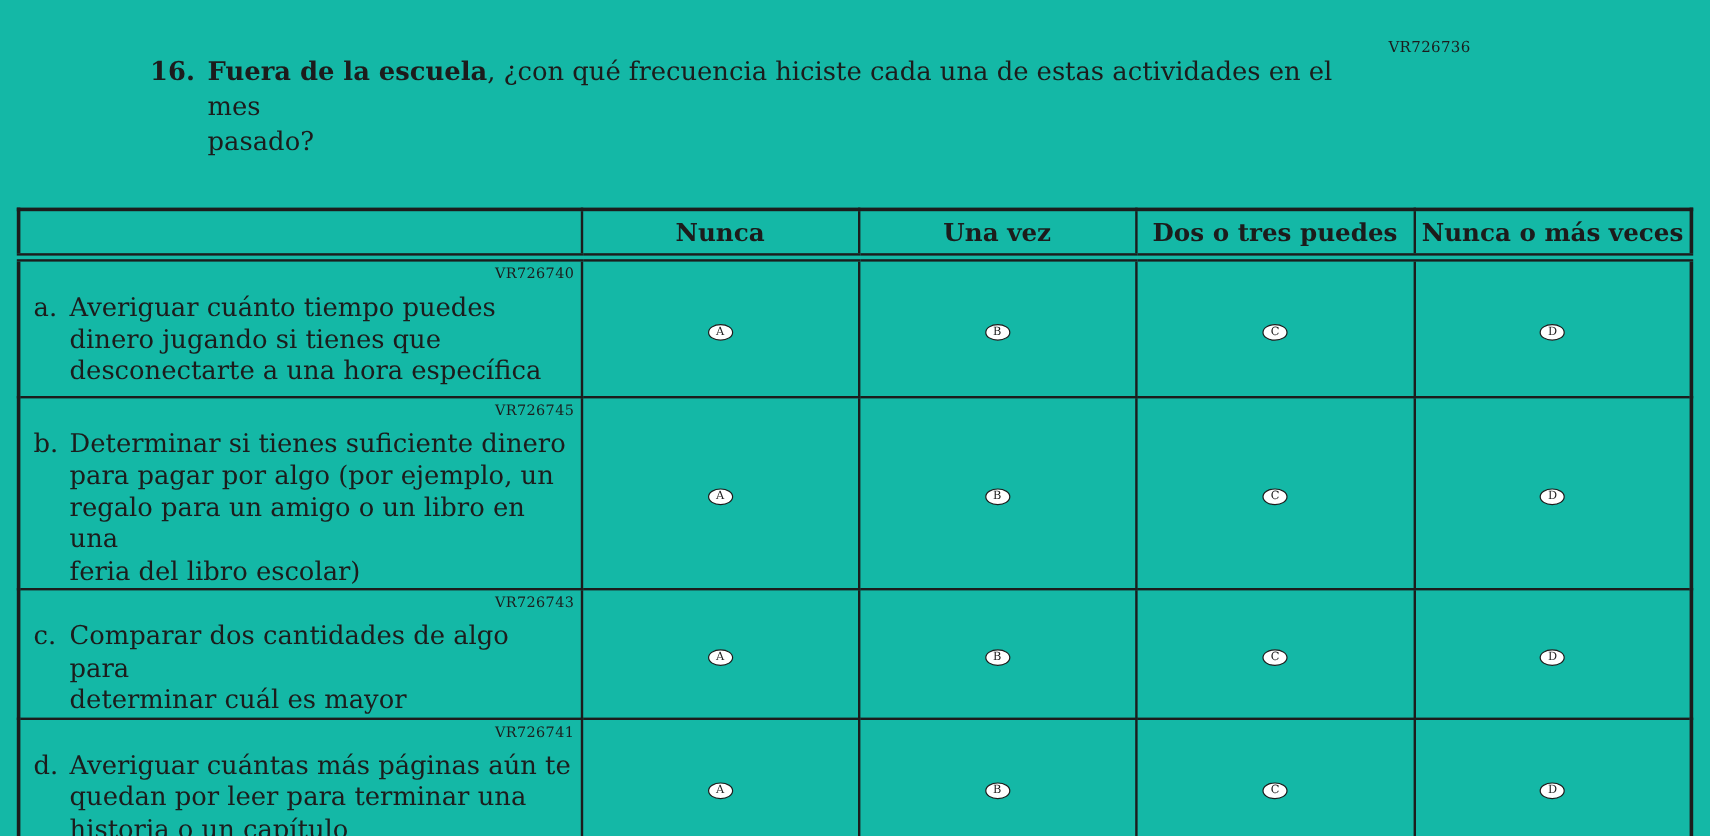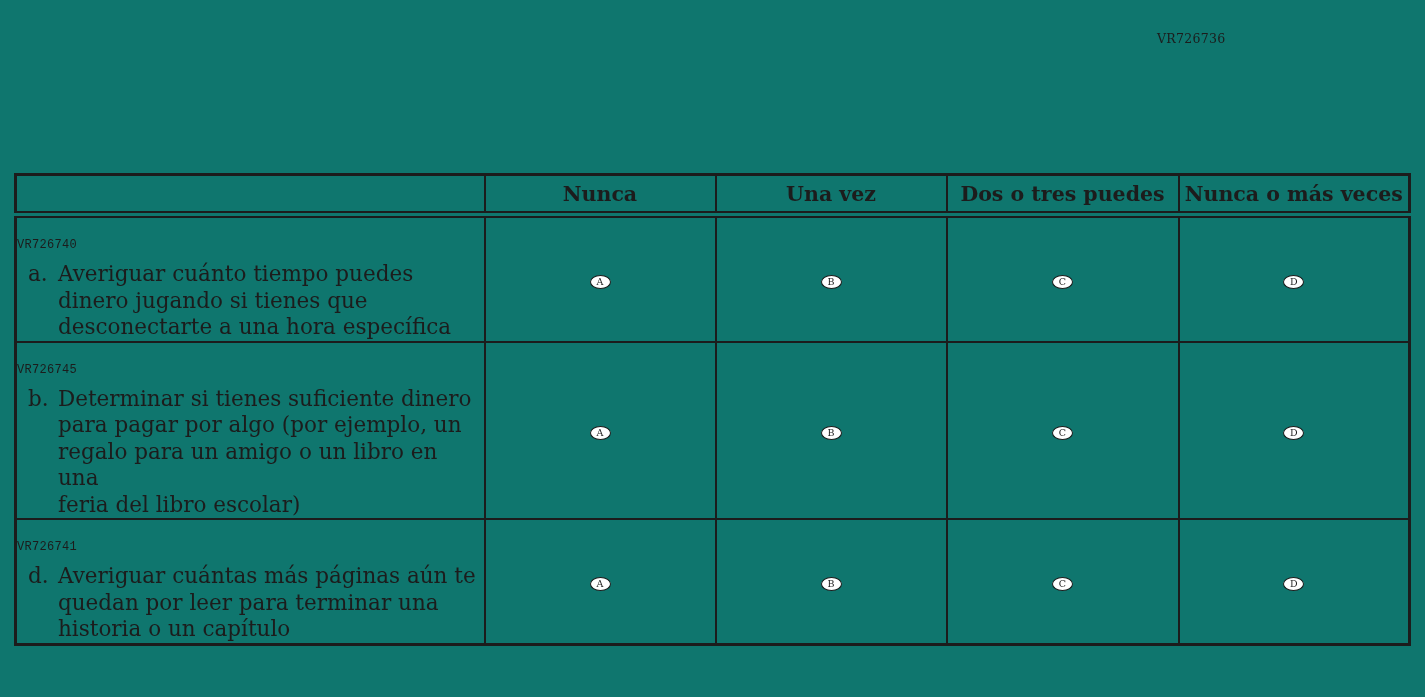--- a/index.html
+++ b/index.html
@@ -1,21 +1,21 @@
 <!DOCTYPE html>
 <html><head>
 <meta charset="utf-8">
 <style>
   * { margin: 0; padding: 0; box-sizing: border-box; }
   html, body { background: #fff; }
   #page {
     position: relative;
     width: 1425px;
     height: 697px;
-    background: #0f766e;
+    background: #14b8a6;
     color: #1c1c1c;
     font-family: "DejaVu Serif", "Liberation Serif", serif;
     overflow: hidden;
   }
 
   
   .vr-top {
     position: absolute;
     left: 1157px;
     top: 31px;
@@ -73,26 +73,25 @@
     text-align: center;
     vertical-align: middle;
     border-bottom: 7px double #1c1c1c;
     padding: 2px 4px;
   }
   td.label-cell {
     vertical-align: top;
     padding: 0;
   }
   .vr-cell {
-    text-align: left;
+    text-align: right;
     font-size: 12px;
     line-height: 13px;
-    padding: 21px 5px 0 0;
+    padding: 4px 5px 0 0;
     letter-spacing: 0.3px;
-    font-family: Liberation Mono, monospace;
   }
   .item {
     position: relative;
     padding: 9px 4px 0 41px;
     font-size: 21.5px;
     line-height: 26.5px;
     white-space: pre-line;
   }
   .item-letter {
     position: absolute;
@@ -117,20 +116,25 @@
     background: #fff;
   }
 </style>
 </head>
 <body>
 
 <div id="page">
 
   <div class="vr-top">VR726736</div>
 
+  <div class="question">
+    <span class="q-number">16.</span>
+    <div class="q-text"><span class="q-bold">Fuera de la escuela</span><span>, ¿con qué frecuencia hiciste cada una de estas actividades en el mes
+pasado?</span></div>
+  </div>
 
 
   <table class="matrix">
     <colgroup>
       <col style="width:469px">
       <col style="width:231px">
       <col style="width:231px">
       <col style="width:232px">
       <col style="width:231px">
     </colgroup>
@@ -178,20 +182,39 @@
         <td class="opt-cell">
           <span class="bubble">B</span>
         </td>
         <td class="opt-cell">
           <span class="bubble">C</span>
         </td>
         <td class="opt-cell">
           <span class="bubble">D</span>
         </td>
       </tr>
+      <tr style="height:90px">
+        <td class="label-cell">
+          <div class="vr-cell">VR726743</div>
+          <div class="item"><span class="item-letter">c.</span><span>Comparar dos cantidades de algo para
+determinar cuál es mayor</span></div>
+        </td>
+        <td class="opt-cell">
+          <span class="bubble">A</span>
+        </td>
+        <td class="opt-cell">
+          <span class="bubble">B</span>
+        </td>
+        <td class="opt-cell">
+          <span class="bubble">C</span>
+        </td>
+        <td class="opt-cell">
+          <span class="bubble">D</span>
+        </td>
+      </tr>
       <tr style="height:116px">
         <td class="label-cell">
           <div class="vr-cell">VR726741</div>
           <div class="item"><span class="item-letter">d.</span><span>Averiguar cuántas más páginas aún te
 quedan por leer para terminar una
 historia o un capítulo</span></div>
         </td>
         <td class="opt-cell">
           <span class="bubble">A</span>
         </td>

